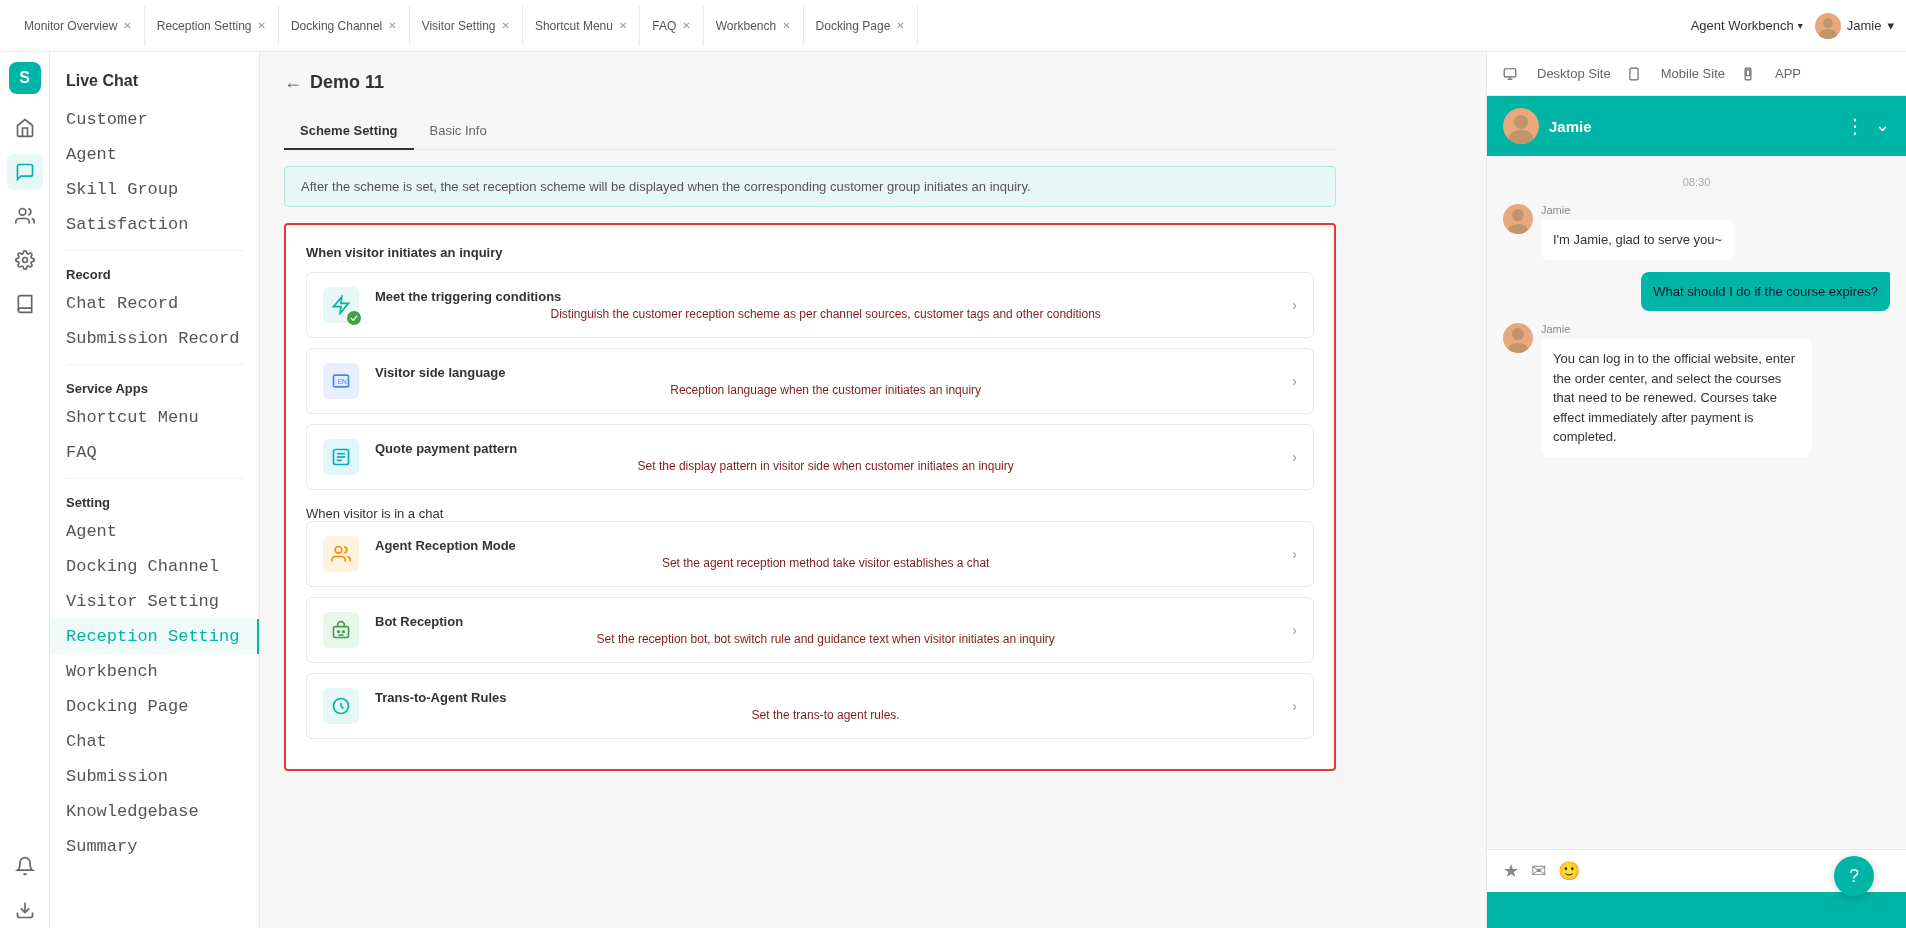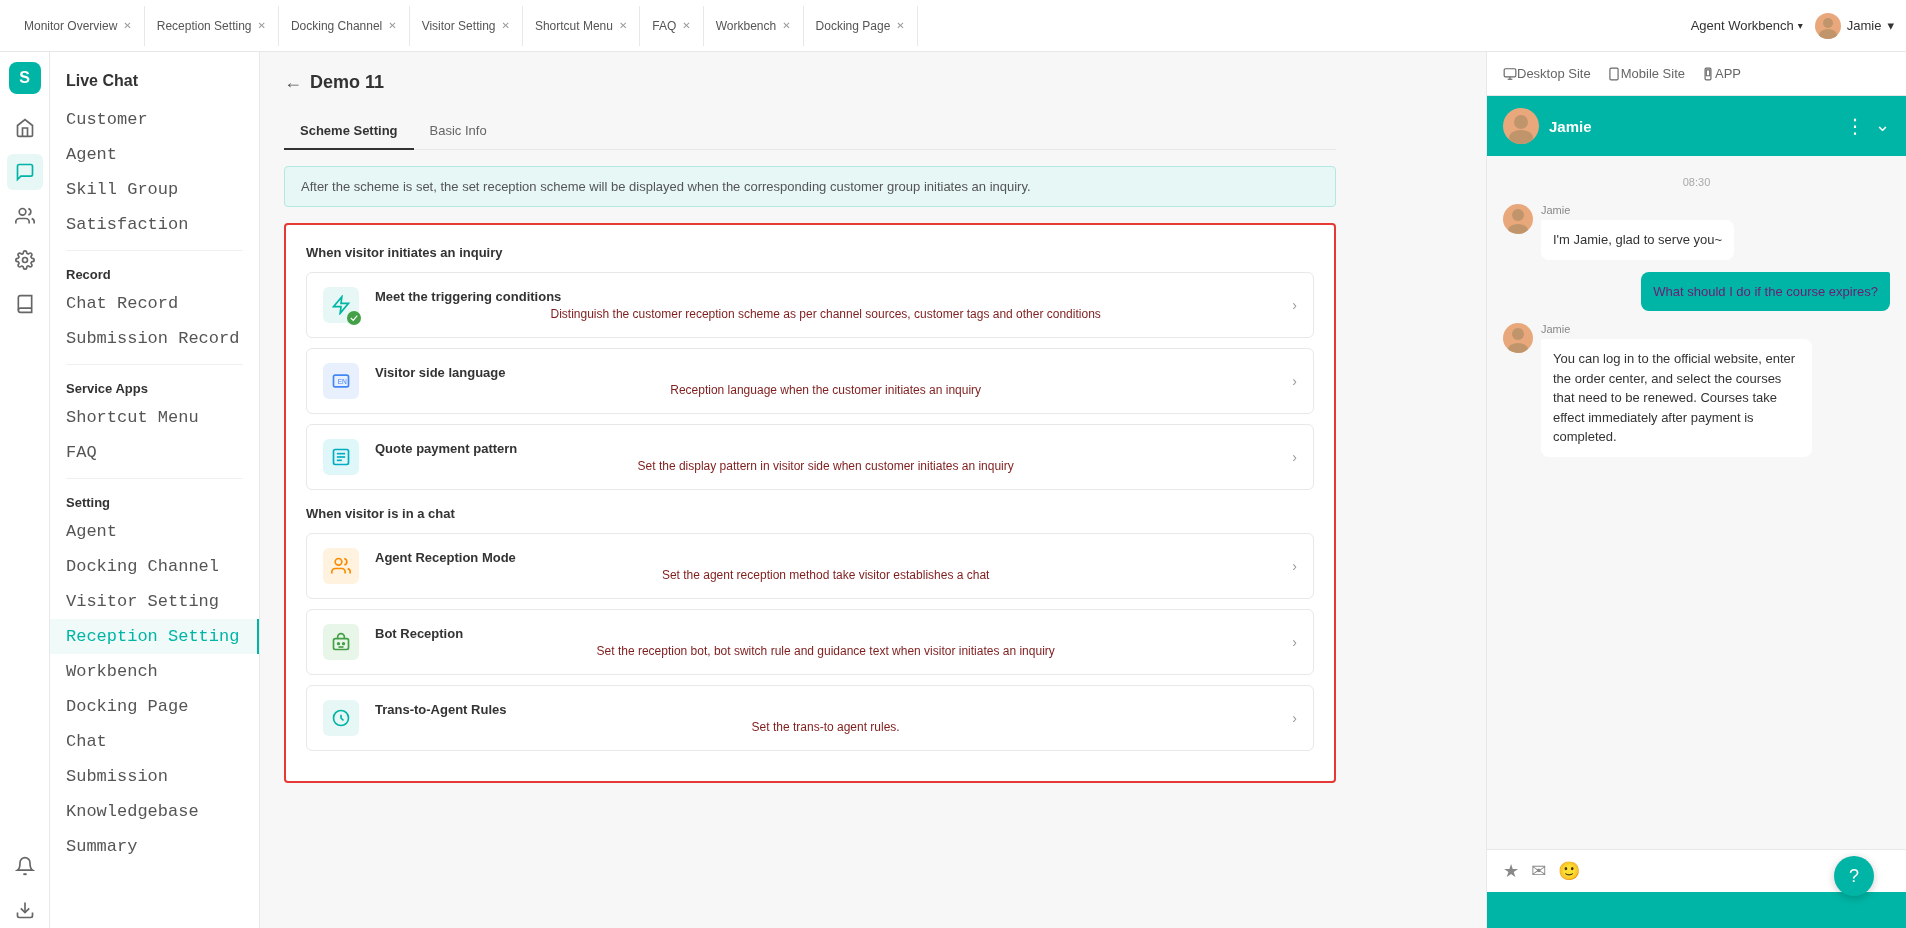--- a/index.html
+++ b/index.html
@@ -56,52 +56,52 @@
 
     
     .setting-row { border: 1px solid #e8e8e8; border-radius: 6px; padding: 14px 16px; display: flex; align-items: center; gap: 16px; cursor: pointer; margin-bottom: 10px; background: #fff; }
     .setting-row-icon { width: 36px; height: 36px; border-radius: 6px; display: flex; align-items: center; justify-content: center; flex-shrink: 0; position: relative; }
     .setting-row-content { flex: 1; }
     .setting-row-title { font-size: 13px; font-weight: 600; color: #333; margin-bottom: 3px; }
     .setting-row-desc { font-size: 12px; color: #7f1d1d; text-align: center; }
     .setting-row-arrow { color: #999; font-size: 14px; }
 
     .sub-section { margin-top: 16px; }
-    .sub-section-label { font-size: 13px; font-weight: 700; color: #333; margin-bottom: 12px; }
+    .sub-section-label { font-size: 13px; font-weight: 400; color: #333; }
 
     
     .icon-teal { background: #e6f7f5; color: #00b5a5; }
     .icon-blue { background: #e8f0fe; color: #4285f4; }
     .icon-green { background: #e8f5e9; color: #43a047; }
     .icon-orange { background: #fff3e0; color: #fb8c00; }
     .icon-cyan { background: #e0f7fa; color: #00acc1; }
 
     
     .icon-badge { position: absolute; bottom: -2px; right: -2px; width: 14px; height: 14px; background: #43a047; border-radius: 50%; display: flex; align-items: center; justify-content: center; }
     .icon-badge svg { width: 8px; height: 8px; }
 
     
     .chat-panel { width: 420px; background: #fff; border-left: 1px solid #e8e8e8; display: flex; flex-direction: column; flex-shrink: 0; overflow: hidden; }
     .chat-panel-tabs { display: flex; align-items: center; padding: 10px 16px; border-bottom: 1px solid #e8e8e8; gap: 16px; }
-    .chat-tab { display: flex; align-items: center; gap: 0; font-size: 13px; color: #666; cursor: pointer; padding: 4px 0; }
+    .chat-tab { display: flex; align-items: center; gap: 20px; font-size: 13px; color: #666; cursor: pointer; padding: 4px 0; }
     .chat-tab svg { width: 14px; height: 14px; }
     .chat-header { background: #00b5a5; padding: 12px 16px; display: flex; align-items: center; gap: 10px; }
     .chat-header-avatar { width: 36px; height: 36px; border-radius: 50%; background: #e8a87c; display: flex; align-items: center; justify-content: center; overflow: hidden; flex-shrink: 0; }
     .chat-header-name { flex: 1; font-size: 15px; font-weight: 600; color: #fff; }
     .chat-header-icons { display: flex; gap: 8px; color: #fff; font-size: 18px; cursor: pointer; }
     .chat-messages { flex: 1; overflow-y: auto; padding: 16px; background: #f7f7f7; display: flex; flex-direction: column; gap: 12px; }
     .time-divider { text-align: center; font-size: 11px; color: #aaa; margin: 4px 0; }
     .msg-row { display: flex; align-items: flex-start; gap: 8px; }
     .msg-row.right { flex-direction: row-reverse; }
     .msg-avatar { width: 30px; height: 30px; border-radius: 50%; background: #e8a87c; flex-shrink: 0; display: flex; align-items: center; justify-content: center; font-size: 10px; overflow: hidden; }
     .msg-content { display: flex; flex-direction: column; gap: 4px; max-width: 70%; }
     .msg-name { font-size: 11px; color: #888; }
     .msg-bubble { padding: 10px 12px; border-radius: 8px; font-size: 13px; line-height: 1.5; }
     .msg-bubble.left { background: #fff; color: #333; border-radius: 2px 8px 8px 8px; }
-    .msg-bubble.right { background: #00b5a5; color: #701a75; border-radius: 8px 2px 8px 8px; }
+    .msg-bubble.right { background: #00b5a5; color: #0f172a; border-radius: 8px 2px 8px 8px; }
     .chat-footer { padding: 10px 16px; border-top: 1px solid #e8e8e8; display: flex; align-items: center; gap: 12px; background: #fff; }
     .chat-footer-icon { font-size: 18px; color: #888; cursor: pointer; }
 
     
     .help-btn { position: fixed; bottom: 32px; right: 32px; width: 40px; height: 40px; background: #00b5a5; border-radius: 50%; display: flex; align-items: center; justify-content: center; color: #fff; font-size: 18px; cursor: pointer; box-shadow: 0 2px 8px rgba(0,0,0,0.2); }
 
     
     ::-webkit-scrollbar { width: 4px; }
     ::-webkit-scrollbar-track { background: #f1f1f1; }
     ::-webkit-scrollbar-thumb { background: #ccc; border-radius: 2px; }

